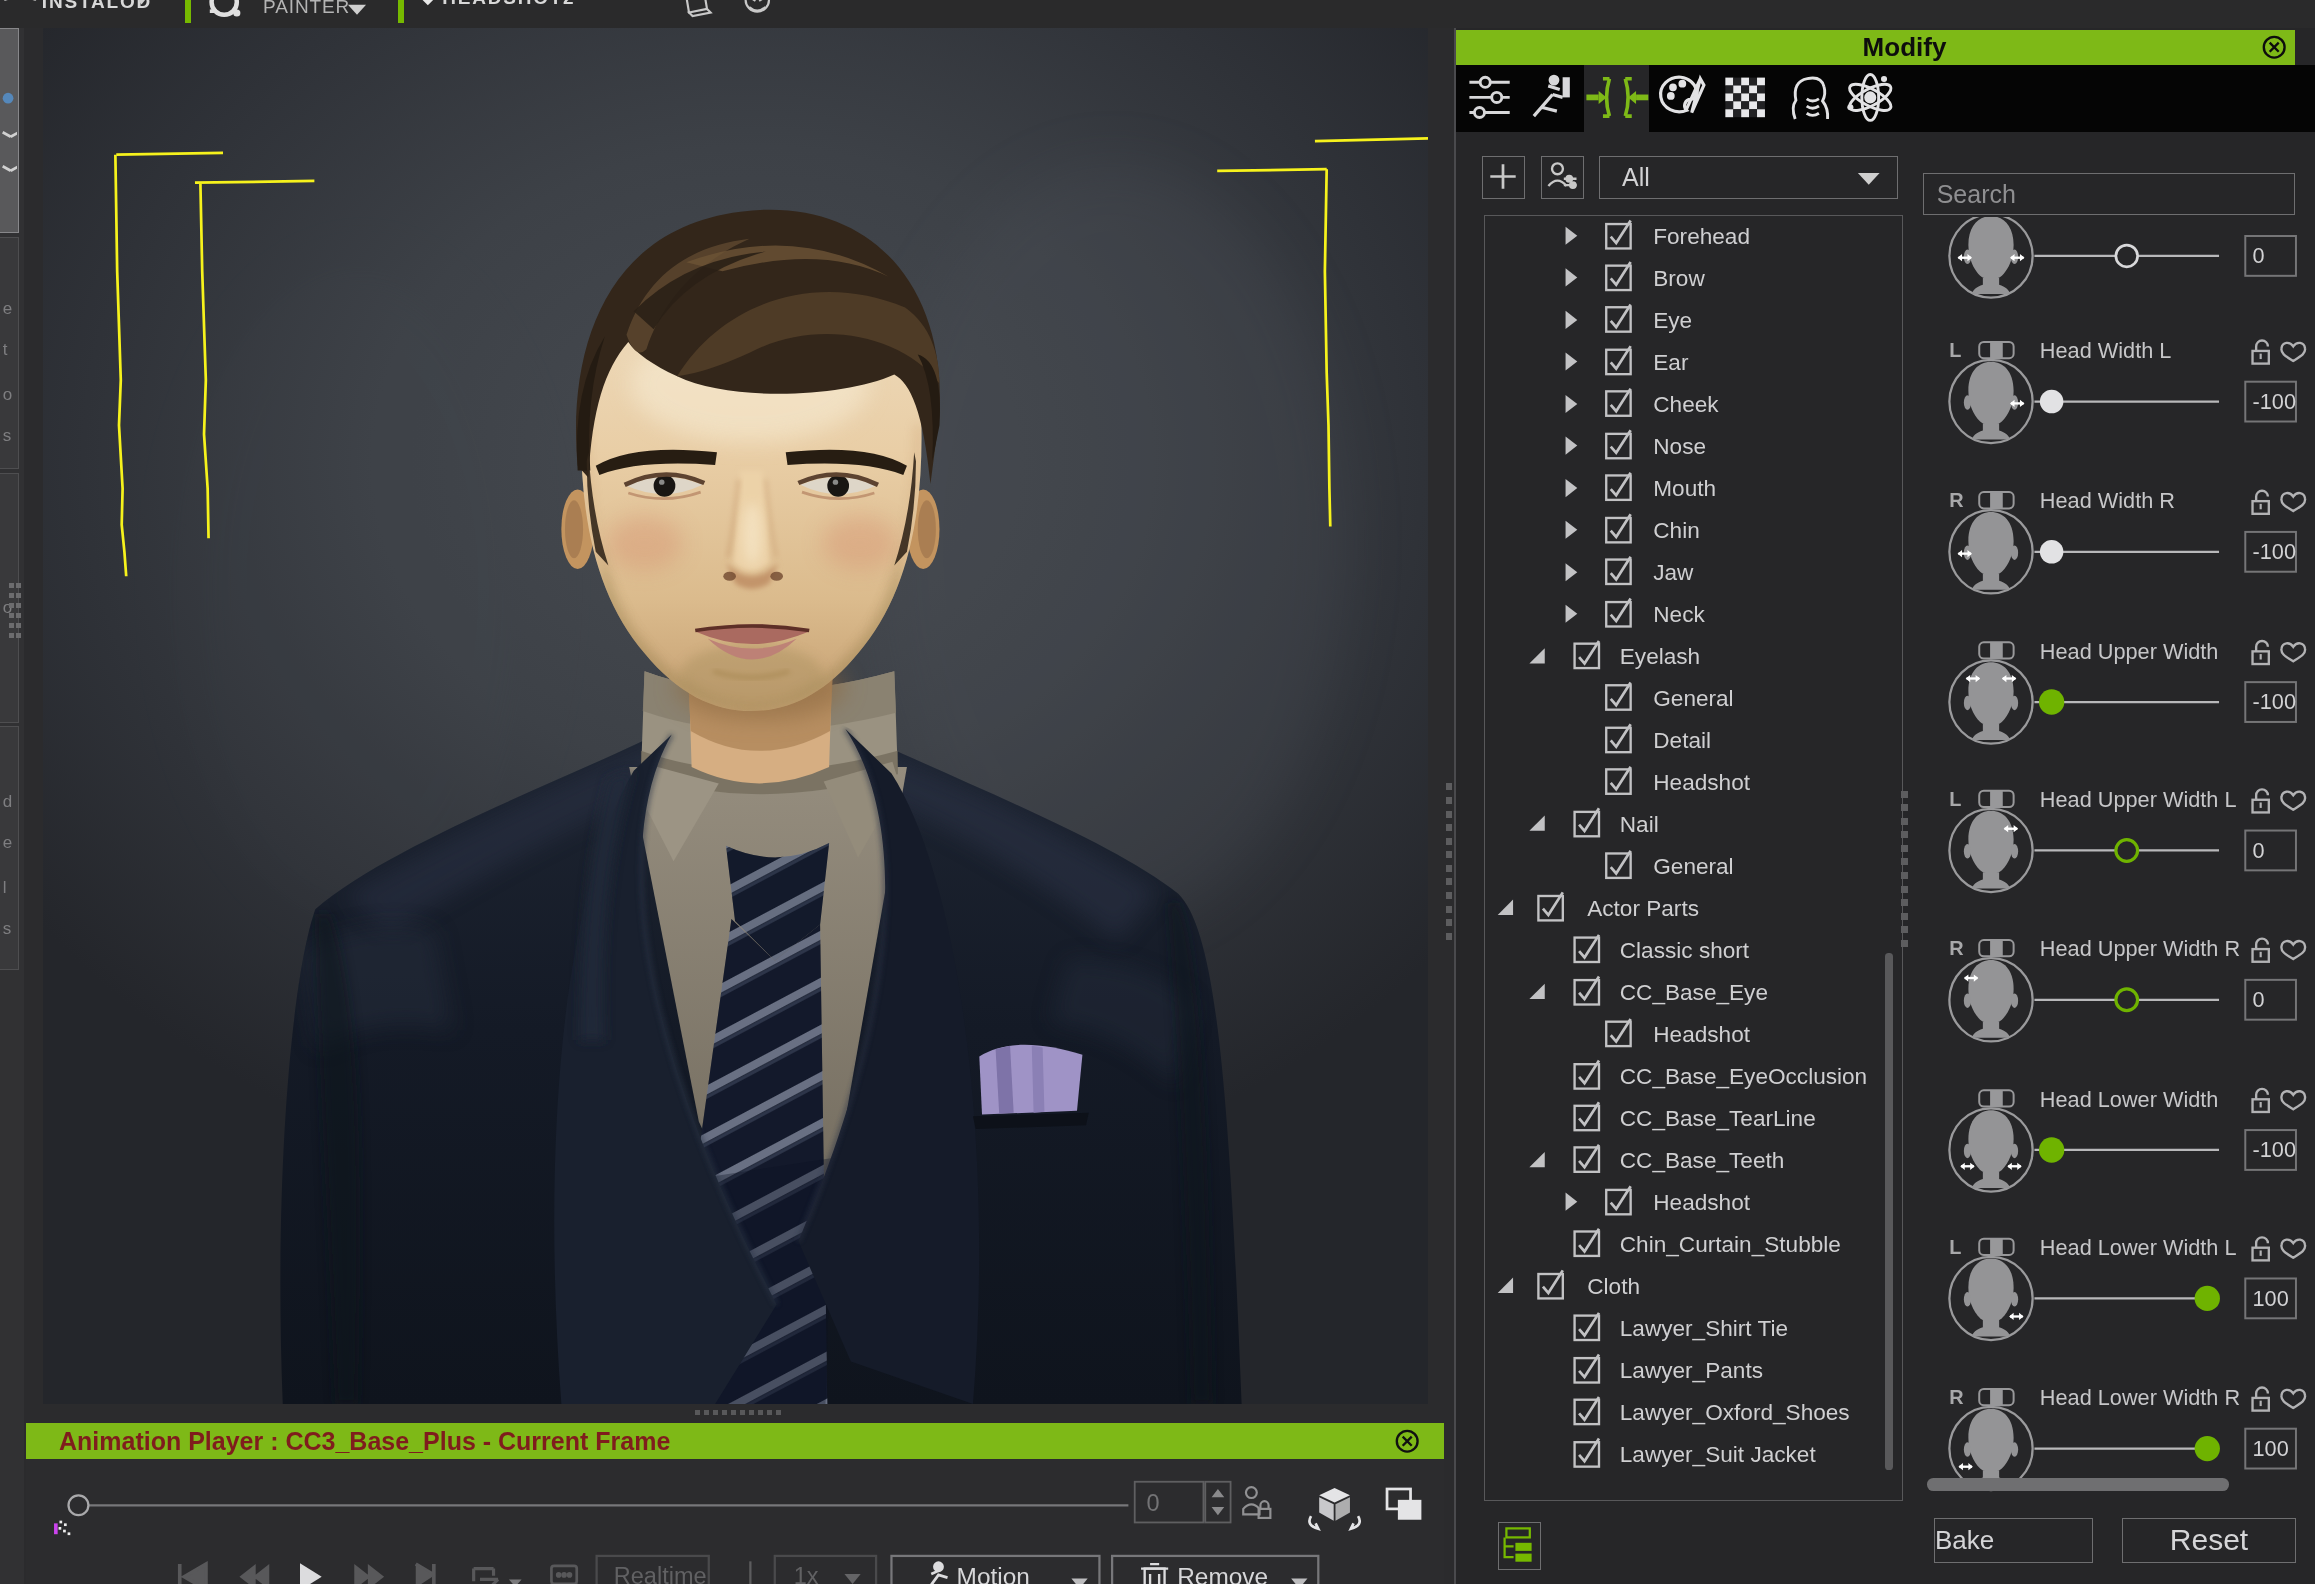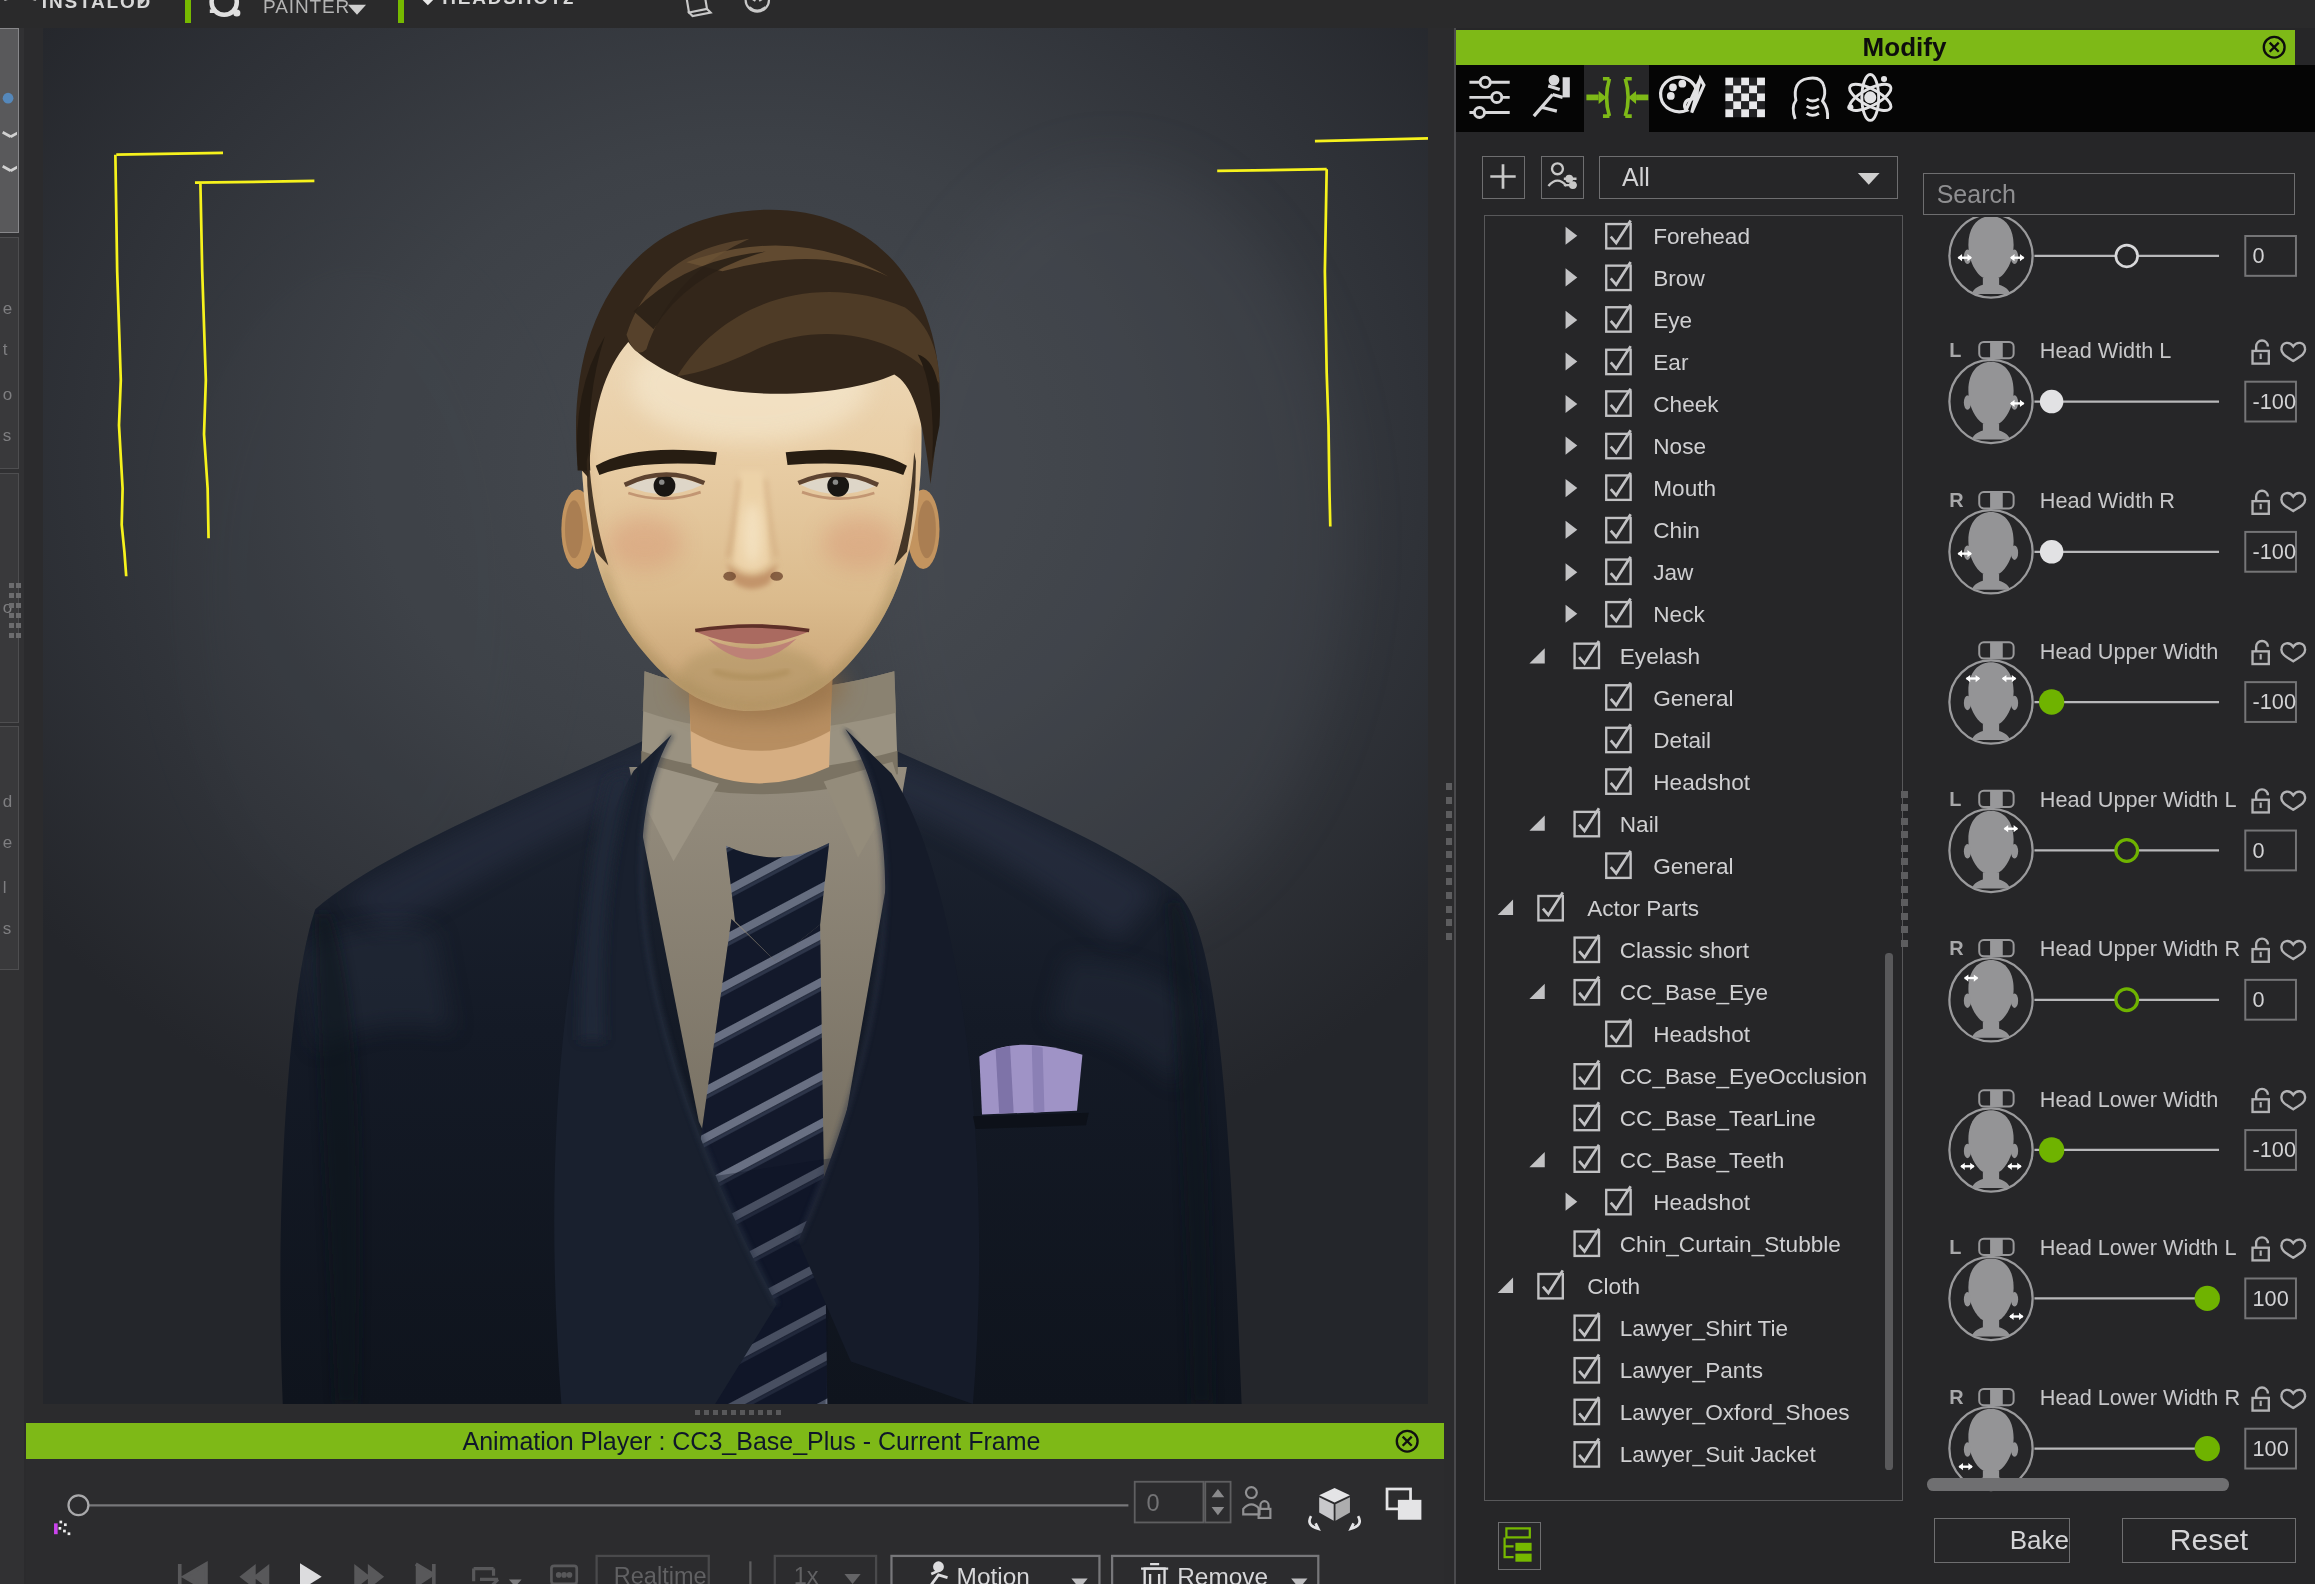--- a/index.html
+++ b/index.html
@@ -210,21 +210,21 @@
 <div class="abs" style="left:704px;top:1410px;width:5.4px;height:5.4px;background:#58585a"></div>
 <div class="abs" style="left:713px;top:1410px;width:5.4px;height:5.4px;background:#58585a"></div>
 <div class="abs" style="left:722px;top:1410px;width:5.4px;height:5.4px;background:#58585a"></div>
 <div class="abs" style="left:731px;top:1410px;width:5.4px;height:5.4px;background:#58585a"></div>
 <div class="abs" style="left:740px;top:1410px;width:5.4px;height:5.4px;background:#58585a"></div>
 <div class="abs" style="left:749px;top:1410px;width:5.4px;height:5.4px;background:#58585a"></div>
 <div class="abs" style="left:758px;top:1410px;width:5.4px;height:5.4px;background:#58585a"></div>
 <div class="abs" style="left:767px;top:1410px;width:5.4px;height:5.4px;background:#58585a"></div>
 <div class="abs" style="left:776px;top:1410px;width:5.4px;height:5.4px;background:#58585a"></div>
 <div class="abs" style="left:26px;top:1423px;width:1418px;height:36px;background:#7eb917">
-      <div style="text-align:center;font-size:25px;font-weight:normal;color:#0f172a;line-height:36px;padding-left:33px">Animation Player : CC3_Base_Plus - Current Frame</div>
+      <div style="font-size:25px;font-weight:bold;color:#7f1d1d;line-height:36px;padding-left:33px">Animation Player : CC3_Base_Plus - Current Frame</div>
       <svg class="abs" style="right:25px;top:6.3px" width="24.4" height="24.4" viewBox="0 0 27 27">
         <circle cx="13.5" cy="13.5" r="11.5" fill="none" stroke="#111" stroke-width="2.6"></circle>
         <path d="M8.5 8.5 L18.5 18.5 M18.5 8.5 L8.5 18.5" stroke="#111" stroke-width="2.6"></path>
       </svg>
     </div>
 <div class="abs" style="left:26px;top:1459px;width:1418px;height:126px;background:#2c2c2e;overflow:hidden">
 <svg class="abs" style="left:0;top:0" width="1418" height="126" viewBox="29 1613 1568 139">
 <line x1="98" y1="1664" x2="1248" y2="1664" stroke="#77777a" stroke-width="2.5"></line>
 <circle cx="87" cy="1664" r="11" fill="#2c2c2e" stroke="#a9a9ab" stroke-width="2.5"></circle>
 <g>
@@ -781,19 +781,19 @@
           <path d="M-7 0 h14" stroke="#ffffff" stroke-width="2.6" fill="none"></path>
           <path d="M-8 0 l5 -4 v8 z M8 0 l-5 -4 v8 z" fill="#ffffff" stroke="none"></path>
         </g>
       </g>
 <line x1="2249" y1="1601" x2="2453" y2="1601" stroke="#b8b8ba" stroke-width="2.5"></line>
 <circle cx="2440" cy="1601" r="14" fill="#6fb300"></circle>
 <rect x="2482" y="1579" width="56" height="44" fill="none" stroke="#757577" stroke-width="2.2"></rect>
 <text x="2490" y="1609" font-size="24" fill="#d2d2d4">100</text>
 </svg>
 <div class="abs" style="left:1927px;top:1478px;width:302px;height:12.7px;background:#6f6f71;border-radius:6.3px"></div>
-<div class="abs bord" style="left:1934px;top:1518px;width:136px;height:45px;text-align:right">
+<div class="abs bord" style="left:1934px;top:1518px;width:159px;height:45px;text-align:left">
       <div style="font-size:26px;color:#d5d5d7;line-height:42px">Bake</div>
     </div>
 <div class="abs bord" style="left:2122px;top:1518px;width:174px;height:45px;text-align:center">
       <div style="font-size:30px;color:#d5d5d7;line-height:42px">Reset</div>
     </div>
 </div>
 
 </body></html>

